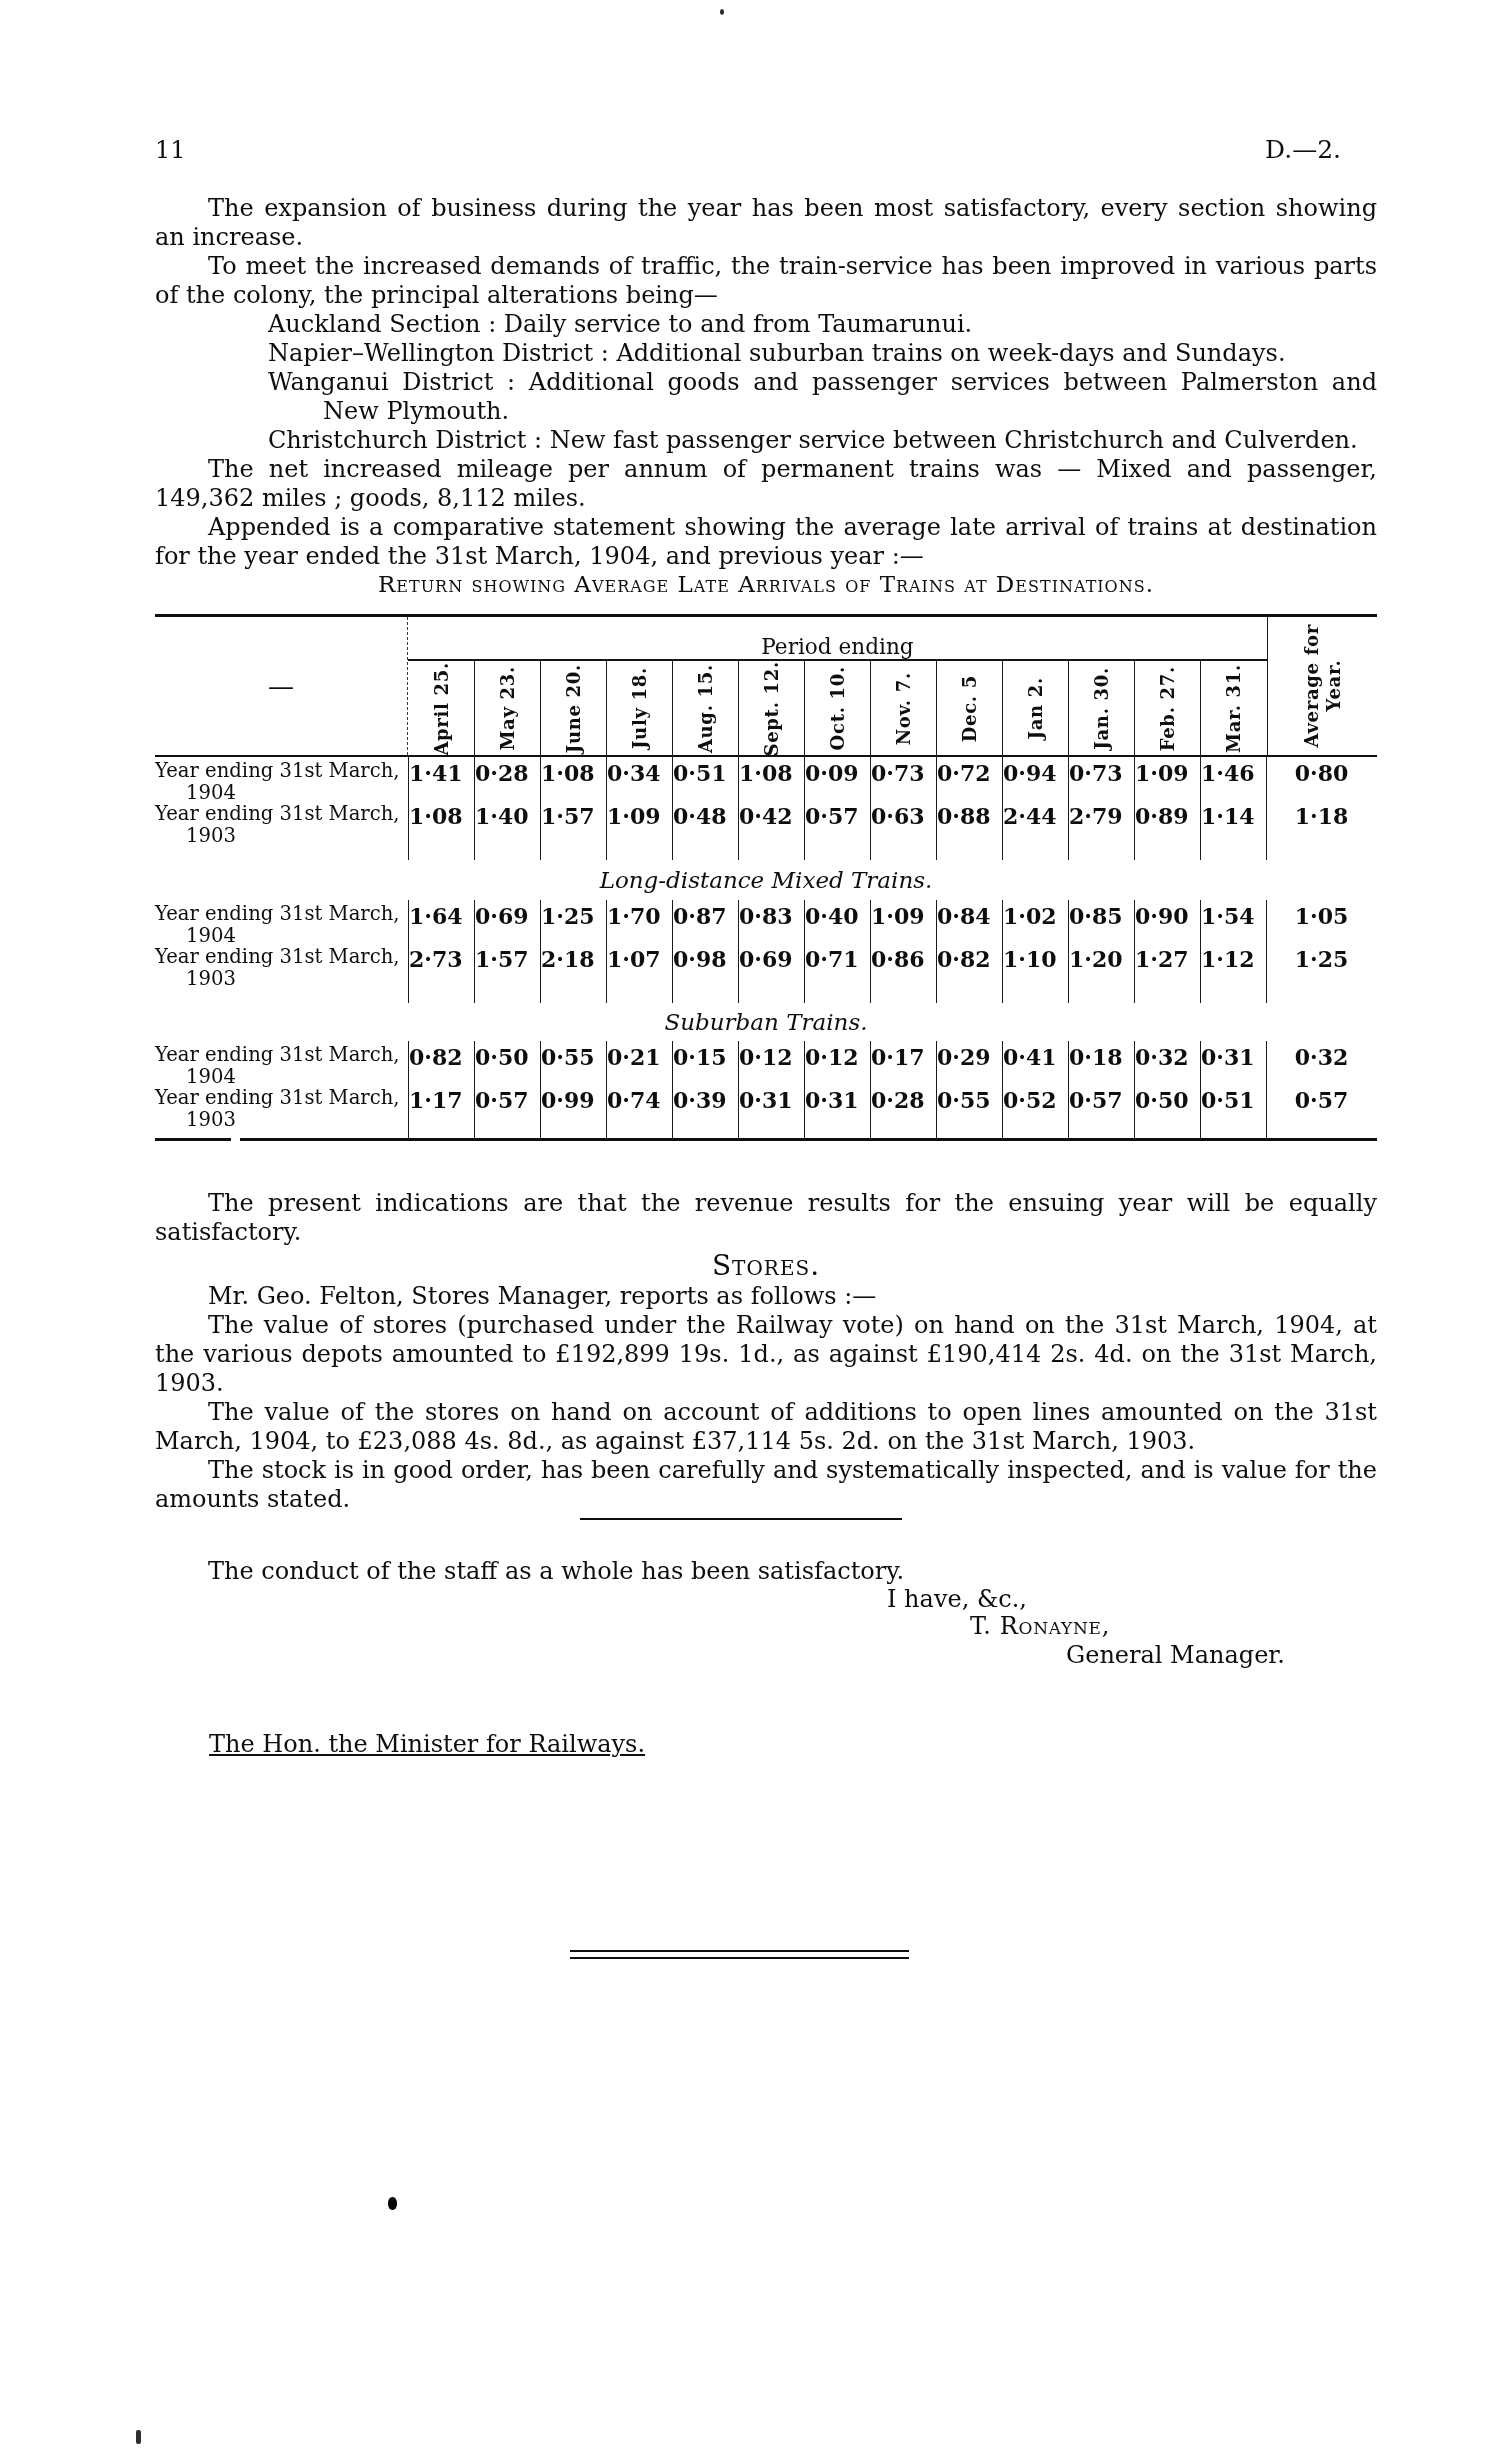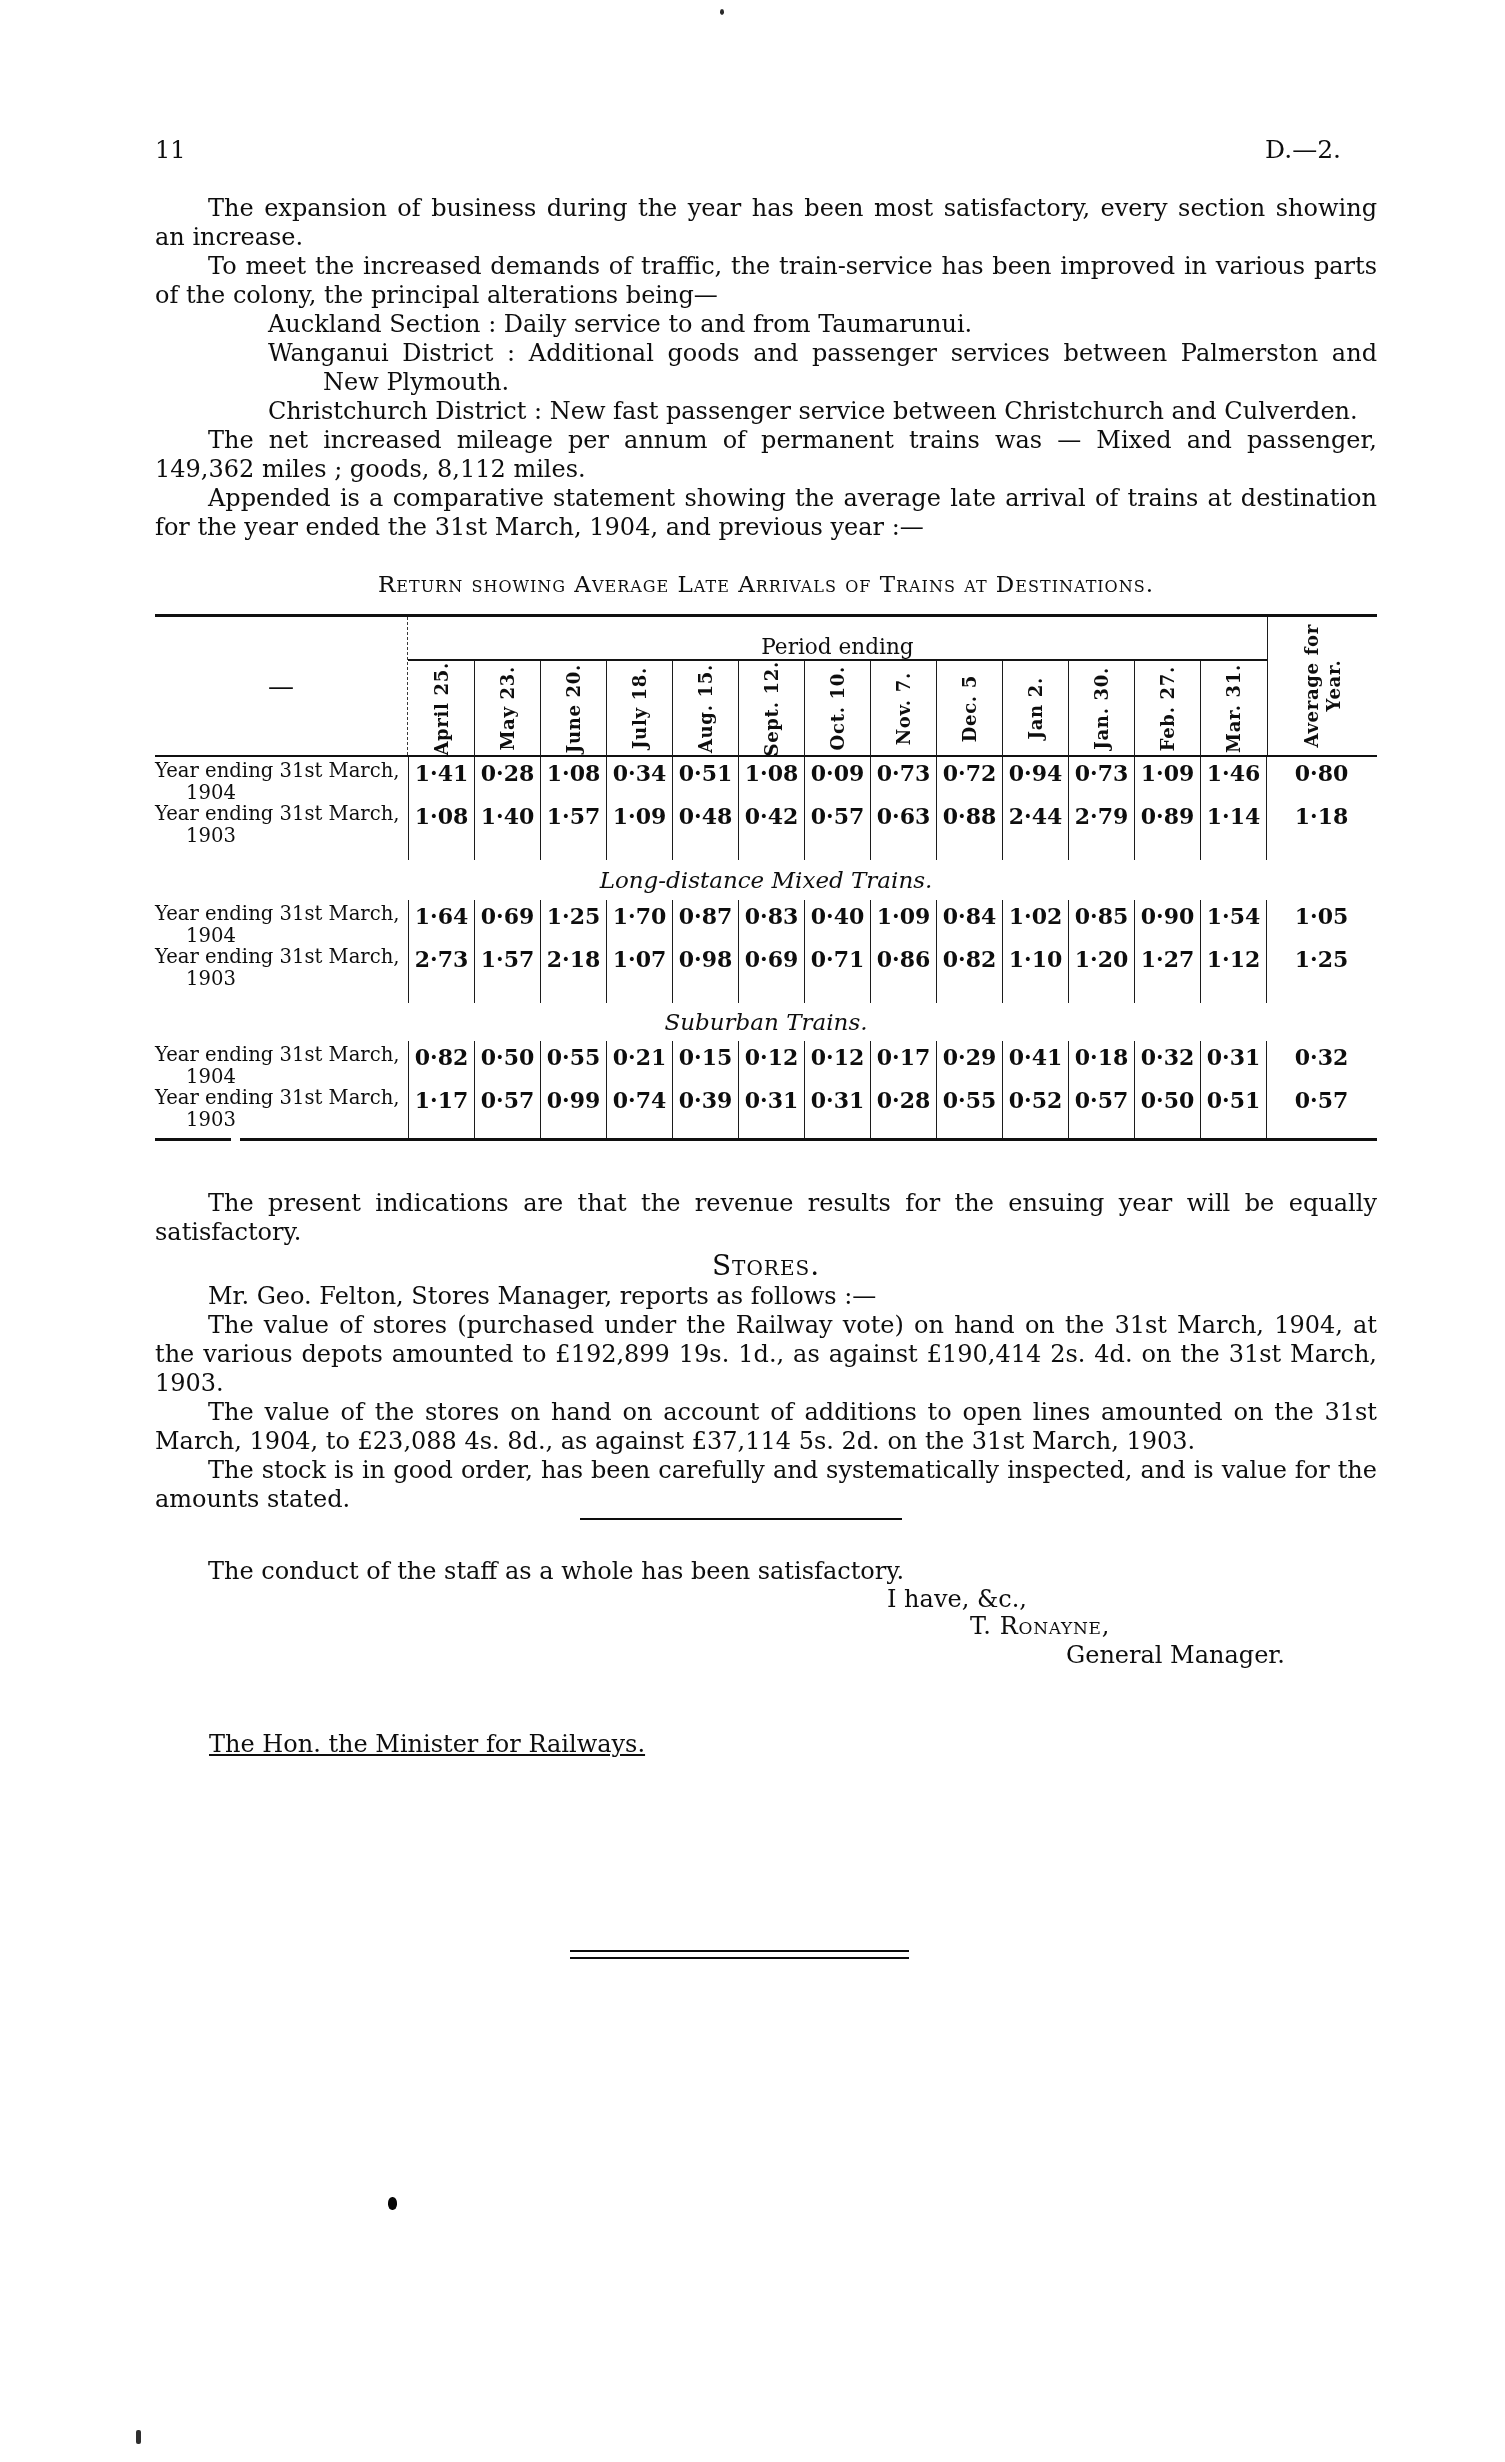--- a/index.html
+++ b/index.html
@@ -33,21 +33,21 @@
   .rot{writing-mode:vertical-rl;transform:rotate(180deg);font-size:18px;font-weight:bold;white-space:nowrap;letter-spacing:0.7px;}
   .h-avg{width:110px;border-left:1.3px solid #1c1c1c;display:flex;align-items:center;justify-content:center;box-sizing:border-box;}
   .rot2{writing-mode:vertical-rl;transform:rotate(180deg);font-size:18px;font-weight:bold;white-space:nowrap;text-align:center;line-height:21.6px;letter-spacing:0.7px;}
   .sec{height:40px;display:flex;align-items:center;justify-content:center;font-style:italic;font-size:23px;}
   .sec3{height:38px;}
   .band{display:flex;height:103px;}
   .band3{height:97px;}
   .bl{width:253px;box-sizing:border-box;}
   .lc{height:40px;padding-top:2.7px;font-size:19.6px;line-height:22px;white-space:nowrap;}
   .yr{display:block;margin-left:31px;}
-  .vcol{width:66px;border-left:1.3px solid #1c1c1c;box-sizing:border-box;text-align:center;}
+  .vcol{width:66px;border-left:1.3px solid #1c1c1c;box-sizing:border-box;}
   .acol{width:110px;border-left:1.3px solid #1c1c1c;box-sizing:border-box;text-align:center;}
   .vc{height:40px;padding-top:2.7px;font-size:22px;font-weight:bold;}
   .botrule{height:2.7px;background:linear-gradient(to right,#101010 0 76px,rgba(0,0,0,0) 76px 85px,#101010 85px 100%);}
   
   .outlook{top:1189px;}
   .storeshead{top:1249px;text-align:center;font-size:28px;font-variant:small-caps;letter-spacing:1px;}
   .storesblock{top:1282px;}
   .conduct{top:1557px;}
   .valediction{left:887px;top:1585px;font-size:24px;}
   .sig{left:970px;top:1612px;font-size:24px;font-variant:small-caps;letter-spacing:0.7px;}
@@ -64,20 +64,21 @@
 <body>
 
 <div class="abs cx pgnum">11</div>
 <div class="abs docref">D.—2.</div>
 
 <div class="abs cx tb" style="top:194px;">
   <p class="para ind">The expansion of business during the year has been most satisfactory, every section showing an increase.</p>
   <p class="para ind">To meet the increased demands of traffic, the train-service has been improved in various parts of the colony, the principal alterations being—</p>
   <div>
     <p class="para aitem">Auckland Section : Daily service to and from Taumarunui.</p>
+    <p class="para aitem">Napier–Wellington District : Additional suburban trains on week-days and Sundays.</p>
     <p class="para aitem hang">Wanganui District : Additional goods and passenger services between Palmerston and New Plymouth.</p>
     <p class="para aitem">Christchurch District : New fast passenger service between Christchurch and Culverden.</p>
   </div>
   <p class="para ind">The net increased mileage per annum of permanent trains was — Mixed and passenger, 149,362 miles ; goods, 8,112 miles.</p>
   <p class="para ind">Appended is a comparative statement showing the average late arrival of trains at destination for the year ended the 31st March, 1904, and previous year :—</p>
 </div>
 
 <div class="abs cx tcap">Return showing Average Late Arrivals of Trains at Destinations.</div>
 
 <div class="abs ttable">

